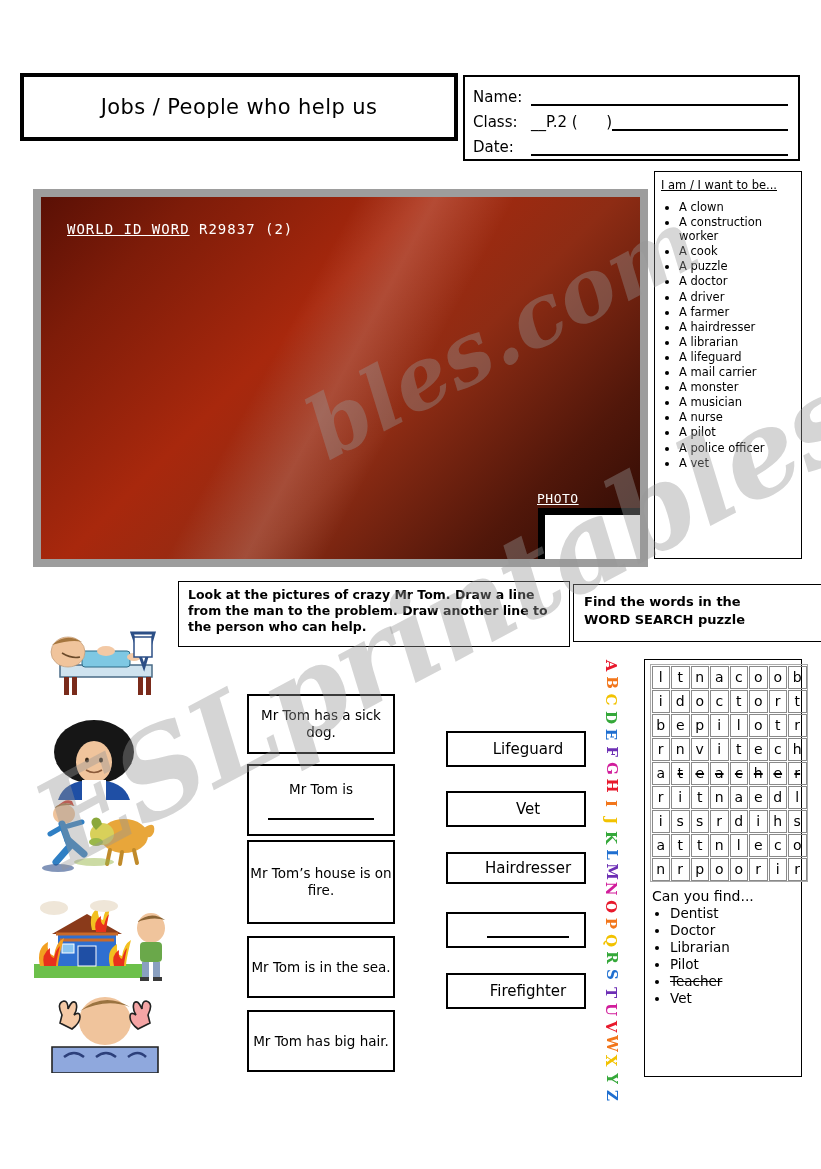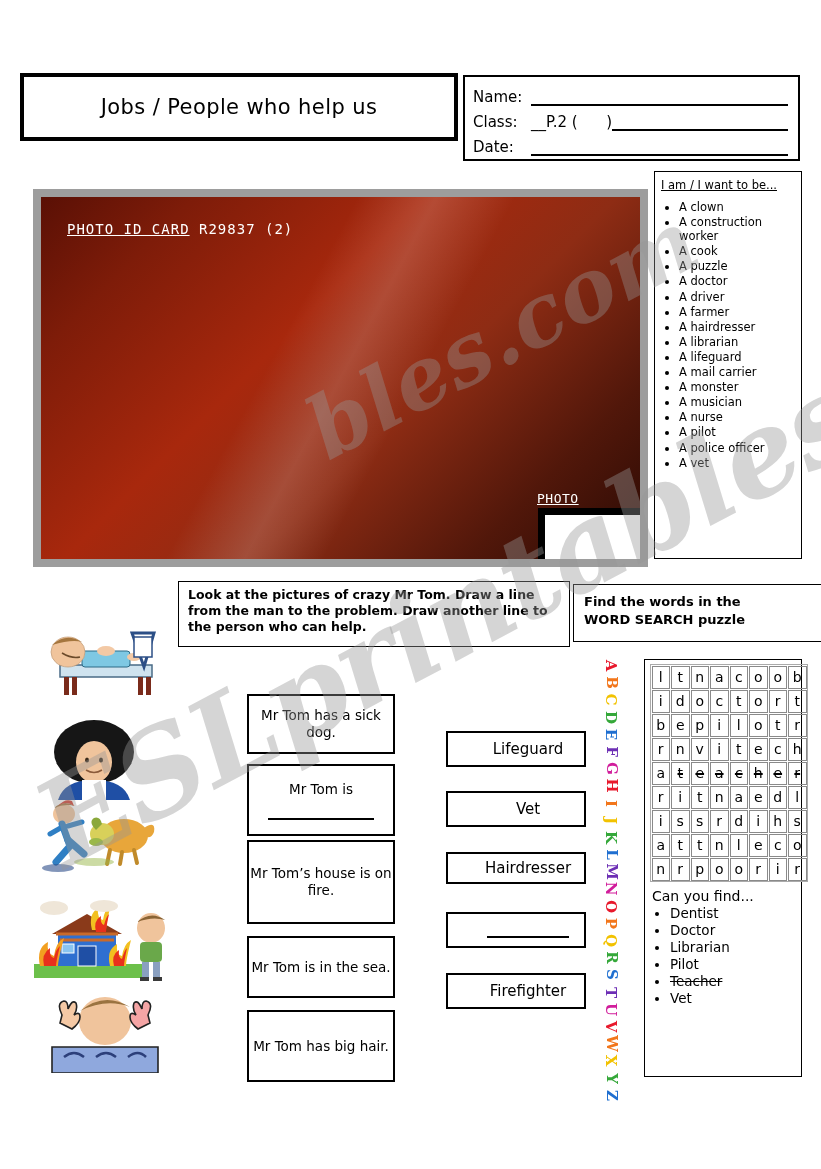--- a/index.html
+++ b/index.html
@@ -123,21 +123,21 @@
   </div>
   <div class="info-line">
     <span class="info-label">Date:</span>
     <span class="info-rule"></span>
   </div>
 </div>
 
 <div class="abs" id="card-outer">
   <div id="card">
     <div id="card-title">
-      <u>PHOTO ID CARD</u><span> R29837  (2)</span>
+      <u>WORLD ID WORD</u><span> R29837  (2)</span>
     </div>
 
 
     <div id="photo-label">PHOTO</div>
     <div id="photo-frame"></div>
   </div>
 </div>
 
 <div class="abs" id="joblist">
   <div id="joblist-head">I am / I want to be...</div>
@@ -257,21 +257,21 @@
 <div class="tbox prob" style="top:764px;height:72px;">
   <span>Mr Tom is</span>
   <span class="blank-rule"></span>
 </div>
 <div class="tbox prob" style="top:840px;height:84px;">
   <span>Mr Tom’s house is on fire.</span>
 </div>
 <div class="tbox prob" style="top:936px;height:62px;">
   <span>Mr Tom is in the sea.</span>
 </div>
-<div class="tbox prob" style="top:1010px;height:72px;">
+<div class="tbox prob" style="top:1010px;height:62px;">
   <span>Mr Tom has big hair.</span>
 </div>
 
 <div class="tbox help" style="top:731px;height:36px;">
   <span>Lifeguard</span>
 </div>
 <div class="tbox help" style="top:791px;height:36px;">
   <span>Vet</span>
 </div>
 <div class="tbox help" style="top:852px;height:32px;">

